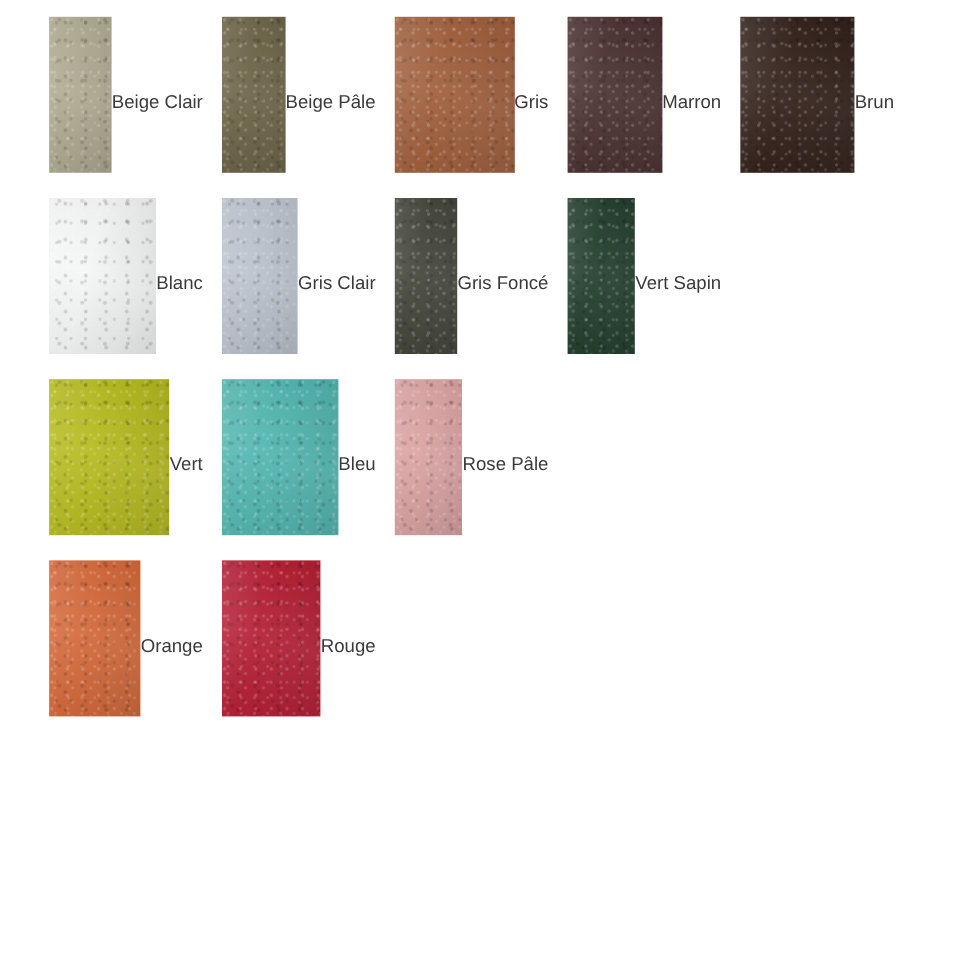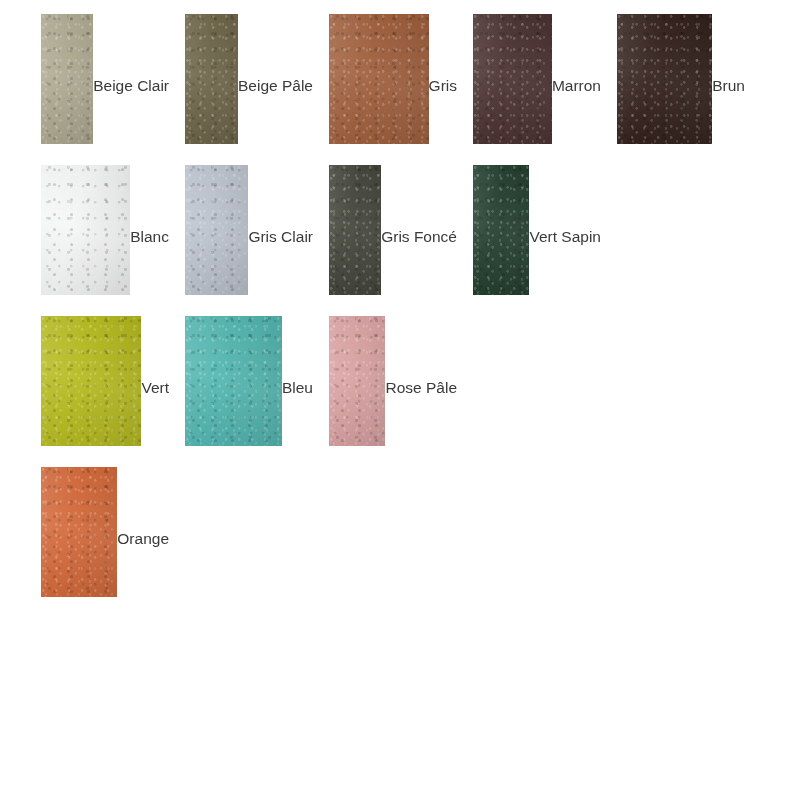--- a/index.html
+++ b/index.html
@@ -176,14 +176,21 @@
       </div>
     </div>
     <div class="swatch-row">
       <div class="swatch-cell">
         <div class="swatch-chip" style="background-color: rgb(212, 105, 58);">
           <div class="grain"></div>
           <div class="sheen"></div>
         </div>
         <div class="swatch-label">Orange</div>
       </div>
+      <div class="swatch-cell">
+        <div class="swatch-chip" style="background-color: rgb(181, 31, 52);">
+          <div class="grain"></div>
+          <div class="sheen"></div>
+        </div>
+        <div class="swatch-label">Rouge</div>
+      </div>
     </div>
   </div>
 
 </body></html>

